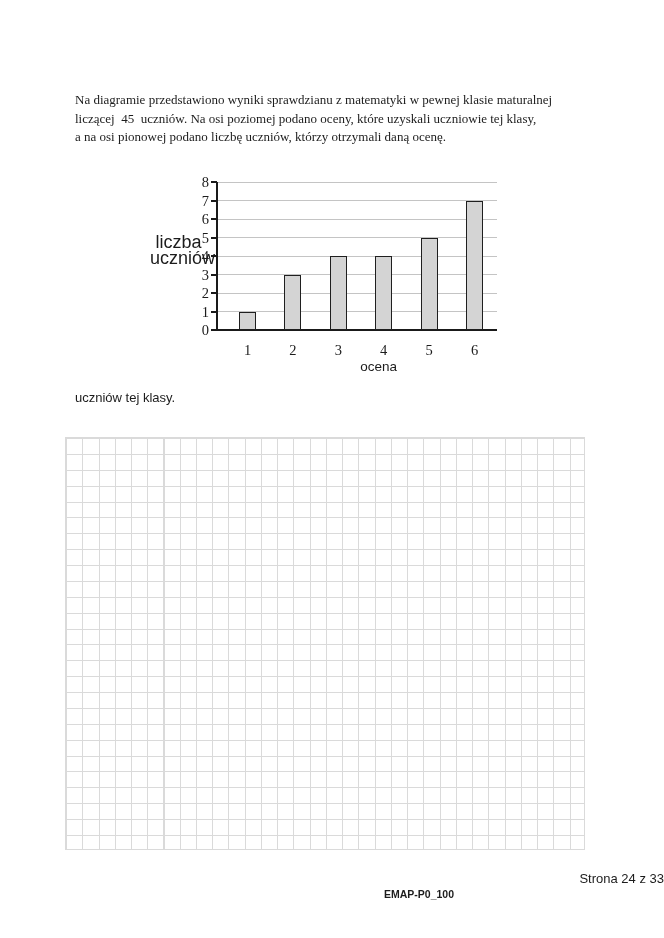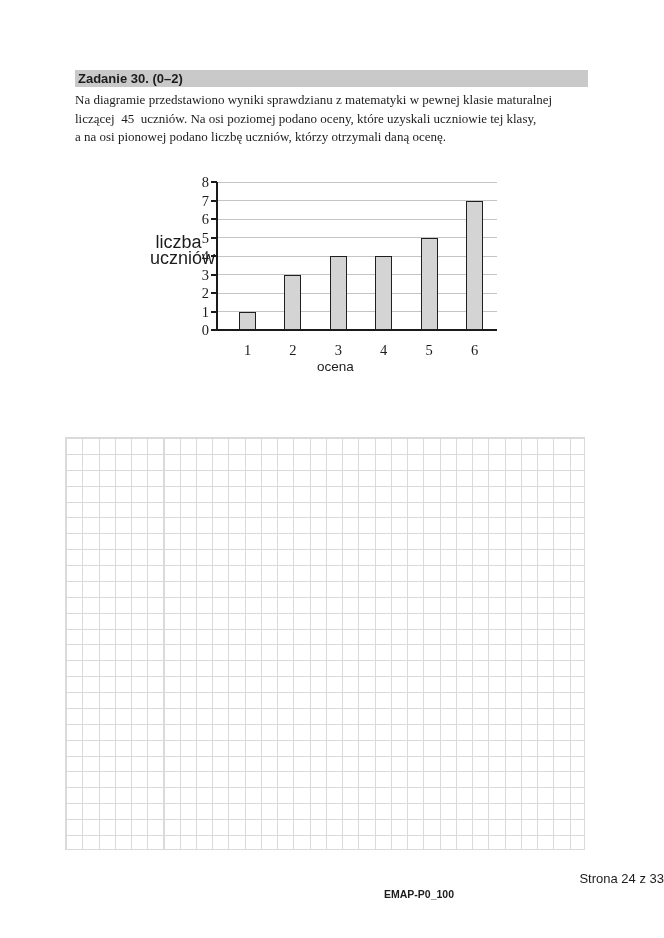--- a/index.html
+++ b/index.html
@@ -45,21 +45,21 @@
     position: absolute; width: 30px; text-align: center;
     font-family: "Liberation Serif", serif; font-size: 14.5px; line-height: 16px;
   }
   .bar { position: absolute; box-sizing: border-box; border: 1.5px solid #1f1f1f; }
   .ylabel-block {
     position: absolute; left: 0; top: 59px; width: 57px;
     text-align: center; font-size: 18px; line-height: 15.5px;
   }
   .xlabel-block {
     position: absolute; left: 167px; top: 183px; width: 80px;
-    text-align: left; font-size: 13.5px;
+    text-align: right; font-size: 13.5px;
   }
 
   
   .answer-grid {
     position: absolute;
     left: 65px; top: 437px;
     width: 520px; height: 413px;
     box-sizing: border-box;
     border: 1px solid #dadada;
     background-image:
@@ -75,21 +75,20 @@
   .footer-code {
     position: absolute; left: 384px; top: 888px; width: 200px;
     text-align: left; font-size: 10.5px; font-weight: bold;
   }
 </style>
 </head>
 <body>
 
 <div class="page">
 
-  <div class="task-header">Zadanie 30. (0–2)</div>
 
   <div class="para p1">
     <div class="line">Na diagramie przedstawiono wyniki sprawdzianu z matematyki w pewnej klasie maturalnej</div>
     <div class="line">liczącej  45  uczniów. Na osi poziomej podano oceny, które uzyskali uczniowie tej klasy,</div>
     <div class="line">a na osi pionowej podano liczbę uczniów, którzy otrzymali daną ocenę.</div>
   </div>
 
   <div class="chart" id="chart">
     <div class="ylabel-block">liczba uczniów</div>
     <div class="xlabel-block">ocena</div>
@@ -129,20 +128,21 @@
       <div class="xtick-label" style="left: 173.3px; top: 166px;">3</div>
       <div class="bar" style="left: 225.2px; top: 80px; width: 17px; height: 74px; background: rgb(212, 212, 212); border-color: rgb(31, 31, 31);"></div>
       <div class="xtick-label" style="left: 218.7px; top: 166px;">4</div>
       <div class="bar" style="left: 270.6px; top: 61.5px; width: 17px; height: 92.5px; background: rgb(212, 212, 212); border-color: rgb(31, 31, 31);"></div>
       <div class="xtick-label" style="left: 264.1px; top: 166px;">5</div>
       <div class="bar" style="left: 316px; top: 24.5px; width: 17px; height: 129.5px; background: rgb(212, 212, 212); border-color: rgb(31, 31, 31);"></div>
       <div class="xtick-label" style="left: 309.5px; top: 166px;">6</div>
     </div>
 
   <div class="para p2">
+    <div class="line">uczniów tej klasy.</div>
   </div>
 
   <div class="answer-grid"></div>
 
   <div class="footer-page">Strona 24 z 33</div>
 
   <div class="footer-code">EMAP-P0_100</div>
 
 </div>
 

